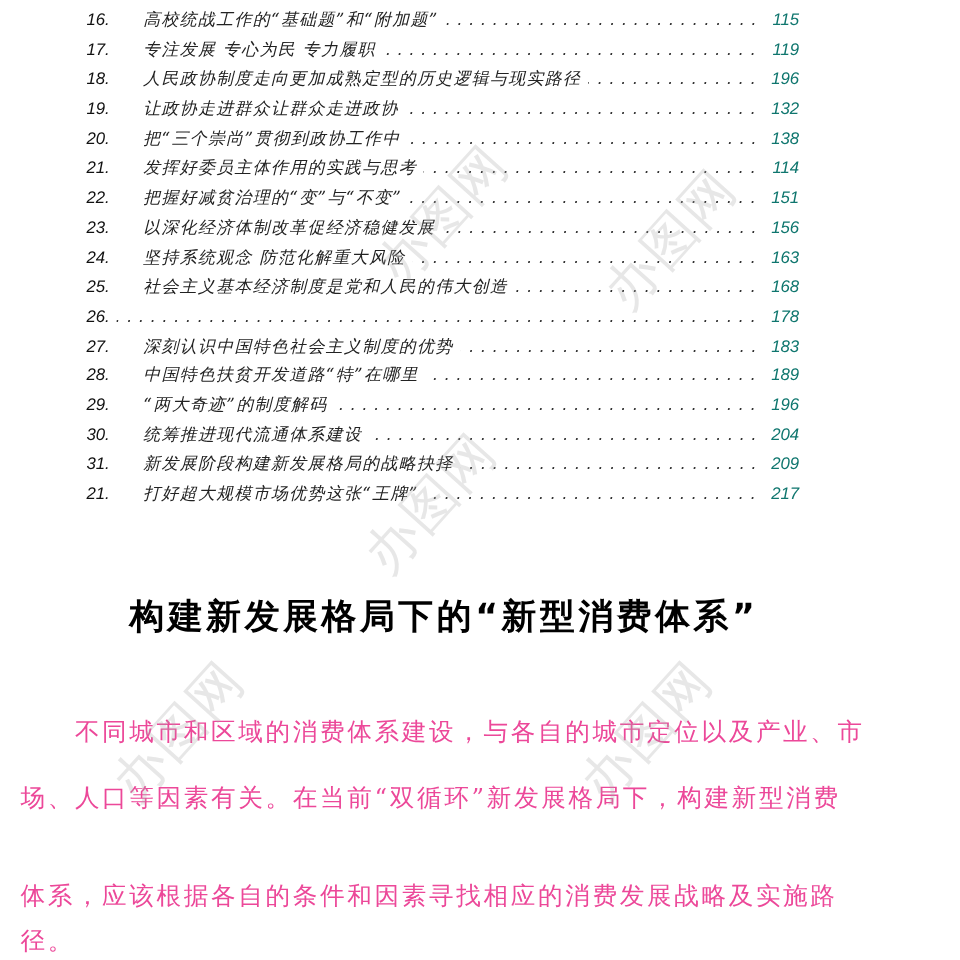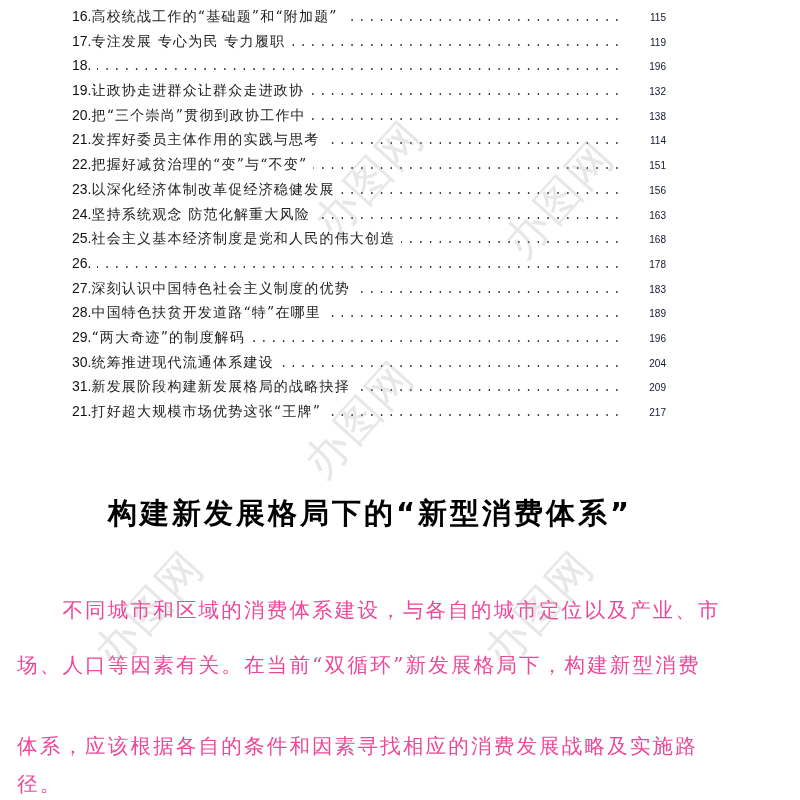--- a/index.html
+++ b/index.html
@@ -6,35 +6,35 @@
   body {
     width: 800px; height: 800px; overflow: hidden;
     background: #ffffff; position: relative;
     font-family: "DejaVu Serif", serif; color: #1a1a1a;
   }
   .toc {
     position: absolute; left: 72px; top: 4px; width: 594px;
   }
   .toc-row {
     display: flex; align-items: baseline; height: 24.7px;
-    font-size: 14px; line-height: 24.7px; white-space: nowrap;
+    font-size: 14px; line-height: 24.7px; white-space: nowrap; font-style: italic;
   }
   .toc-num {
     font-family: "Liberation Sans", sans-serif; font-size: 14px; color: #111;
   }
-  .toc-title { letter-spacing: 1.2px; color: #222; }
+  .toc-title { letter-spacing: 1.2px; color: #222; margin-left: 28px; }
   .toc-dots {
     flex: 1; overflow: hidden; margin: 0 6px 0 6px;
     font-family: "Liberation Mono", monospace; font-size: 12px;
     letter-spacing: 2.6px; color: #333; text-align: right;
     direction: rtl;
   }
   .toc-page {
-    font-family: "Liberation Sans", sans-serif; font-size: 10px; color: #0f172a;
-    min-width: 26px; text-align: right; margin-left: 11px;
+    font-family: "Liberation Sans", sans-serif; font-size: 14px; color: #0f766e;
+    min-width: 26px; text-align: right;
   }
   .heading {
     position: absolute; left: 0; top: 494px; width: 740px; text-align: center;
     font-family: "DejaVu Sans", sans-serif; font-weight: bold;
     font-size: 29px; letter-spacing: 3px; color: #000;
   }
   .body-text {
     position: absolute; left: 17px; width: 780px;
     font-size: 20.5px; letter-spacing: 2.2px; color: #ec4899;
     white-space: nowrap;
@@ -57,20 +57,21 @@
       <span class="toc-page">115</span>
     </div>
   <div class="toc-row">
       <span class="toc-num">17.</span>
       <span class="toc-title">专注发展 专心为民 专力履职</span>
       <span class="toc-dots">..........................................................................................</span>
       <span class="toc-page">119</span>
     </div>
   <div class="toc-row">
       <span class="toc-num">18.</span>
+      <span class="toc-title">人民政协制度走向更加成熟定型的历史逻辑与现实路径</span>
       <span class="toc-dots">..........................................................................................</span>
       <span class="toc-page">196</span>
     </div>
   <div class="toc-row">
       <span class="toc-num">19.</span>
       <span class="toc-title">让政协走进群众让群众走进政协</span>
       <span class="toc-dots">..........................................................................................</span>
       <span class="toc-page">132</span>
     </div>
   <div class="toc-row">

